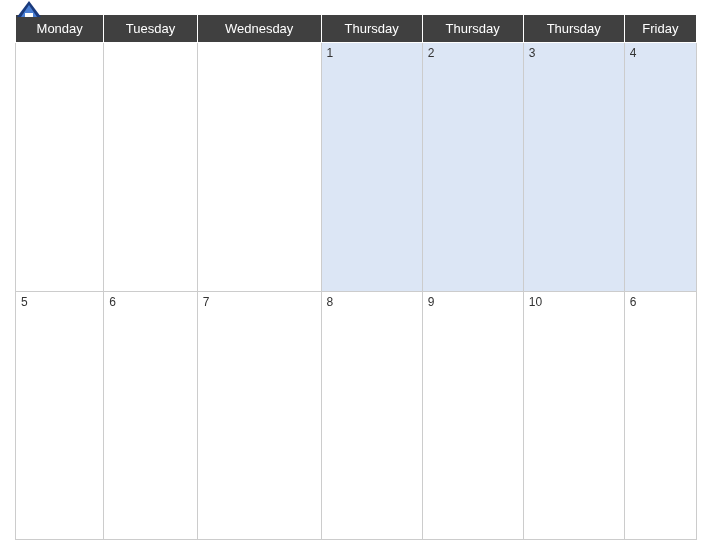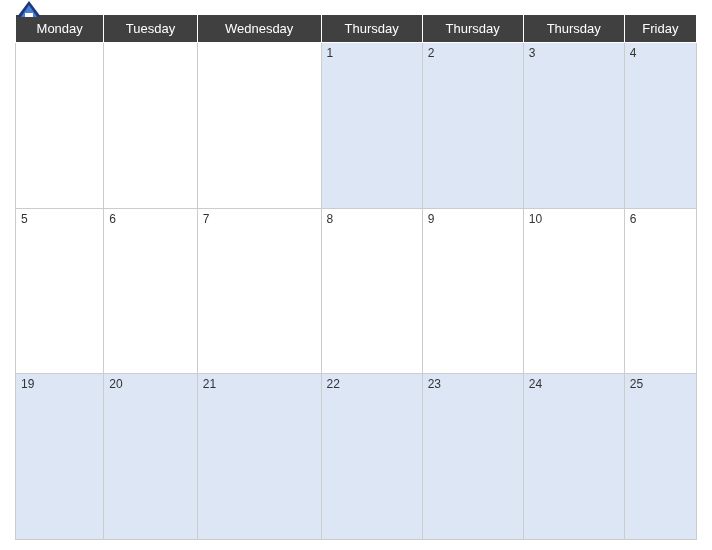--- a/index.html
+++ b/index.html
@@ -162,23 +162,14 @@
       </tr>
       <tr>
         <td><span class="day-num">5</span></td>
         <td><span class="day-num">6</span></td>
         <td><span class="day-num">7</span></td>
         <td><span class="day-num">8</span></td>
         <td><span class="day-num">9</span></td>
         <td><span class="day-num">10</span></td>
         <td><span class="day-num">6</span></td>
       </tr>
-      <tr>
-        <td><span class="day-num">19</span></td>
-        <td><span class="day-num">20</span></td>
-        <td><span class="day-num">21</span></td>
-        <td><span class="day-num">22</span></td>
-        <td><span class="day-num">23</span></td>
-        <td><span class="day-num">24</span></td>
-        <td><span class="day-num">25</span></td>
-      </tr>
     </tbody>
 </table>
 
 </body></html>

